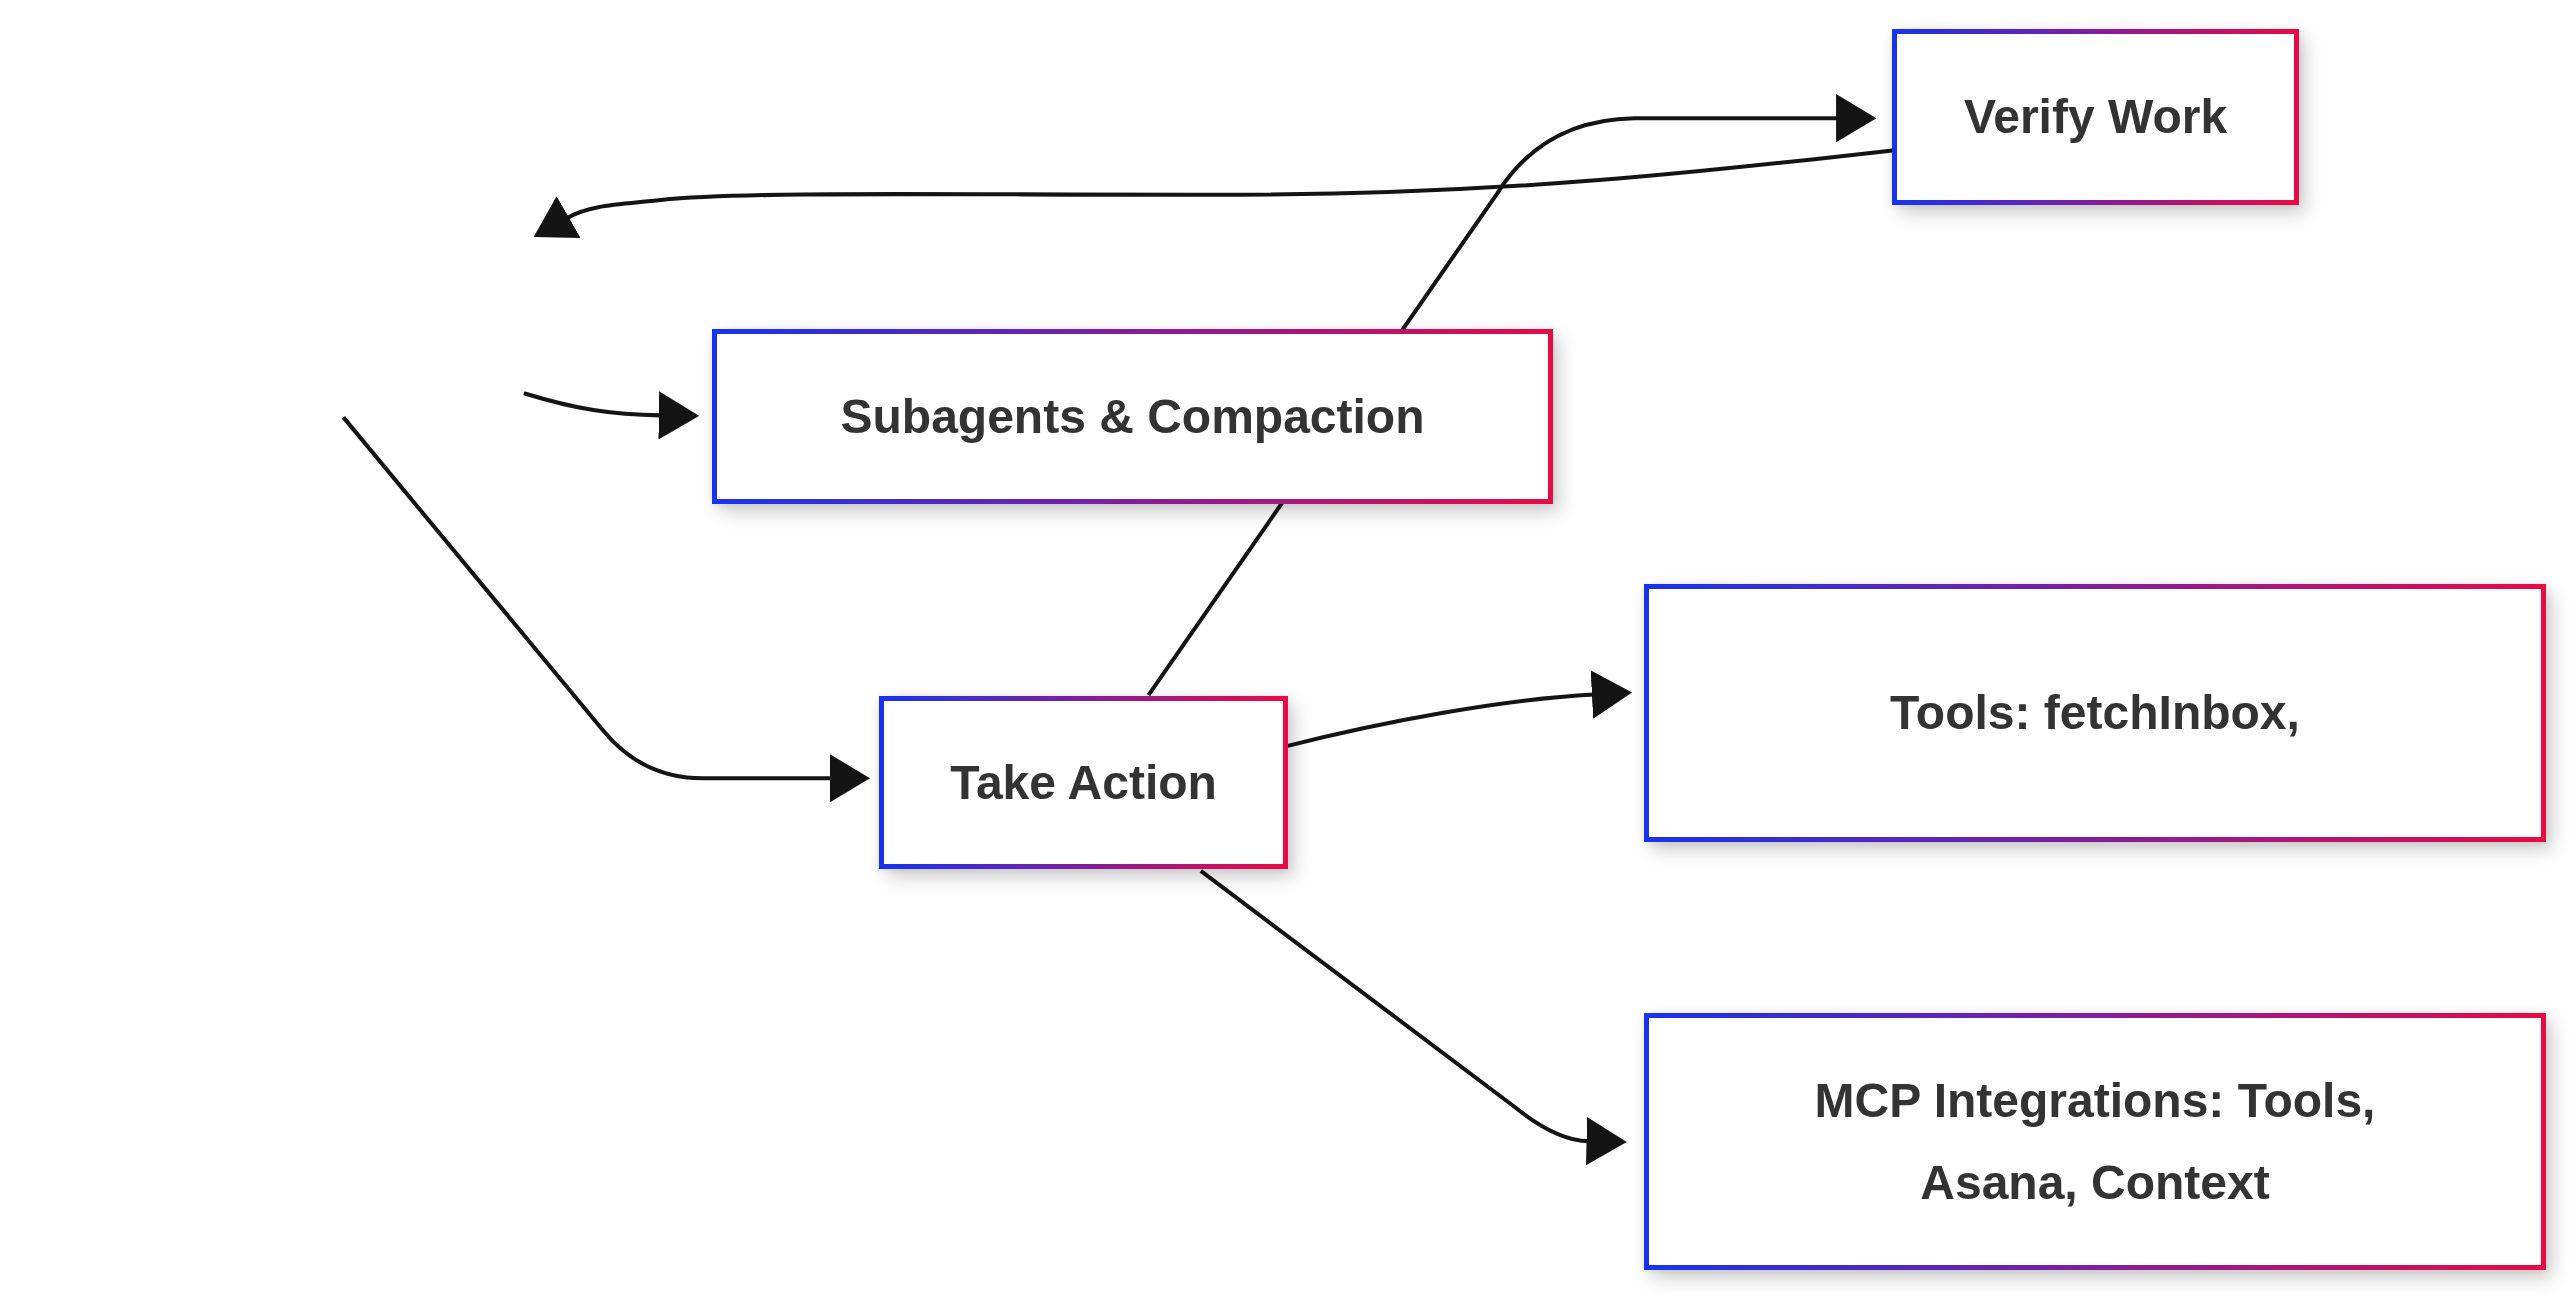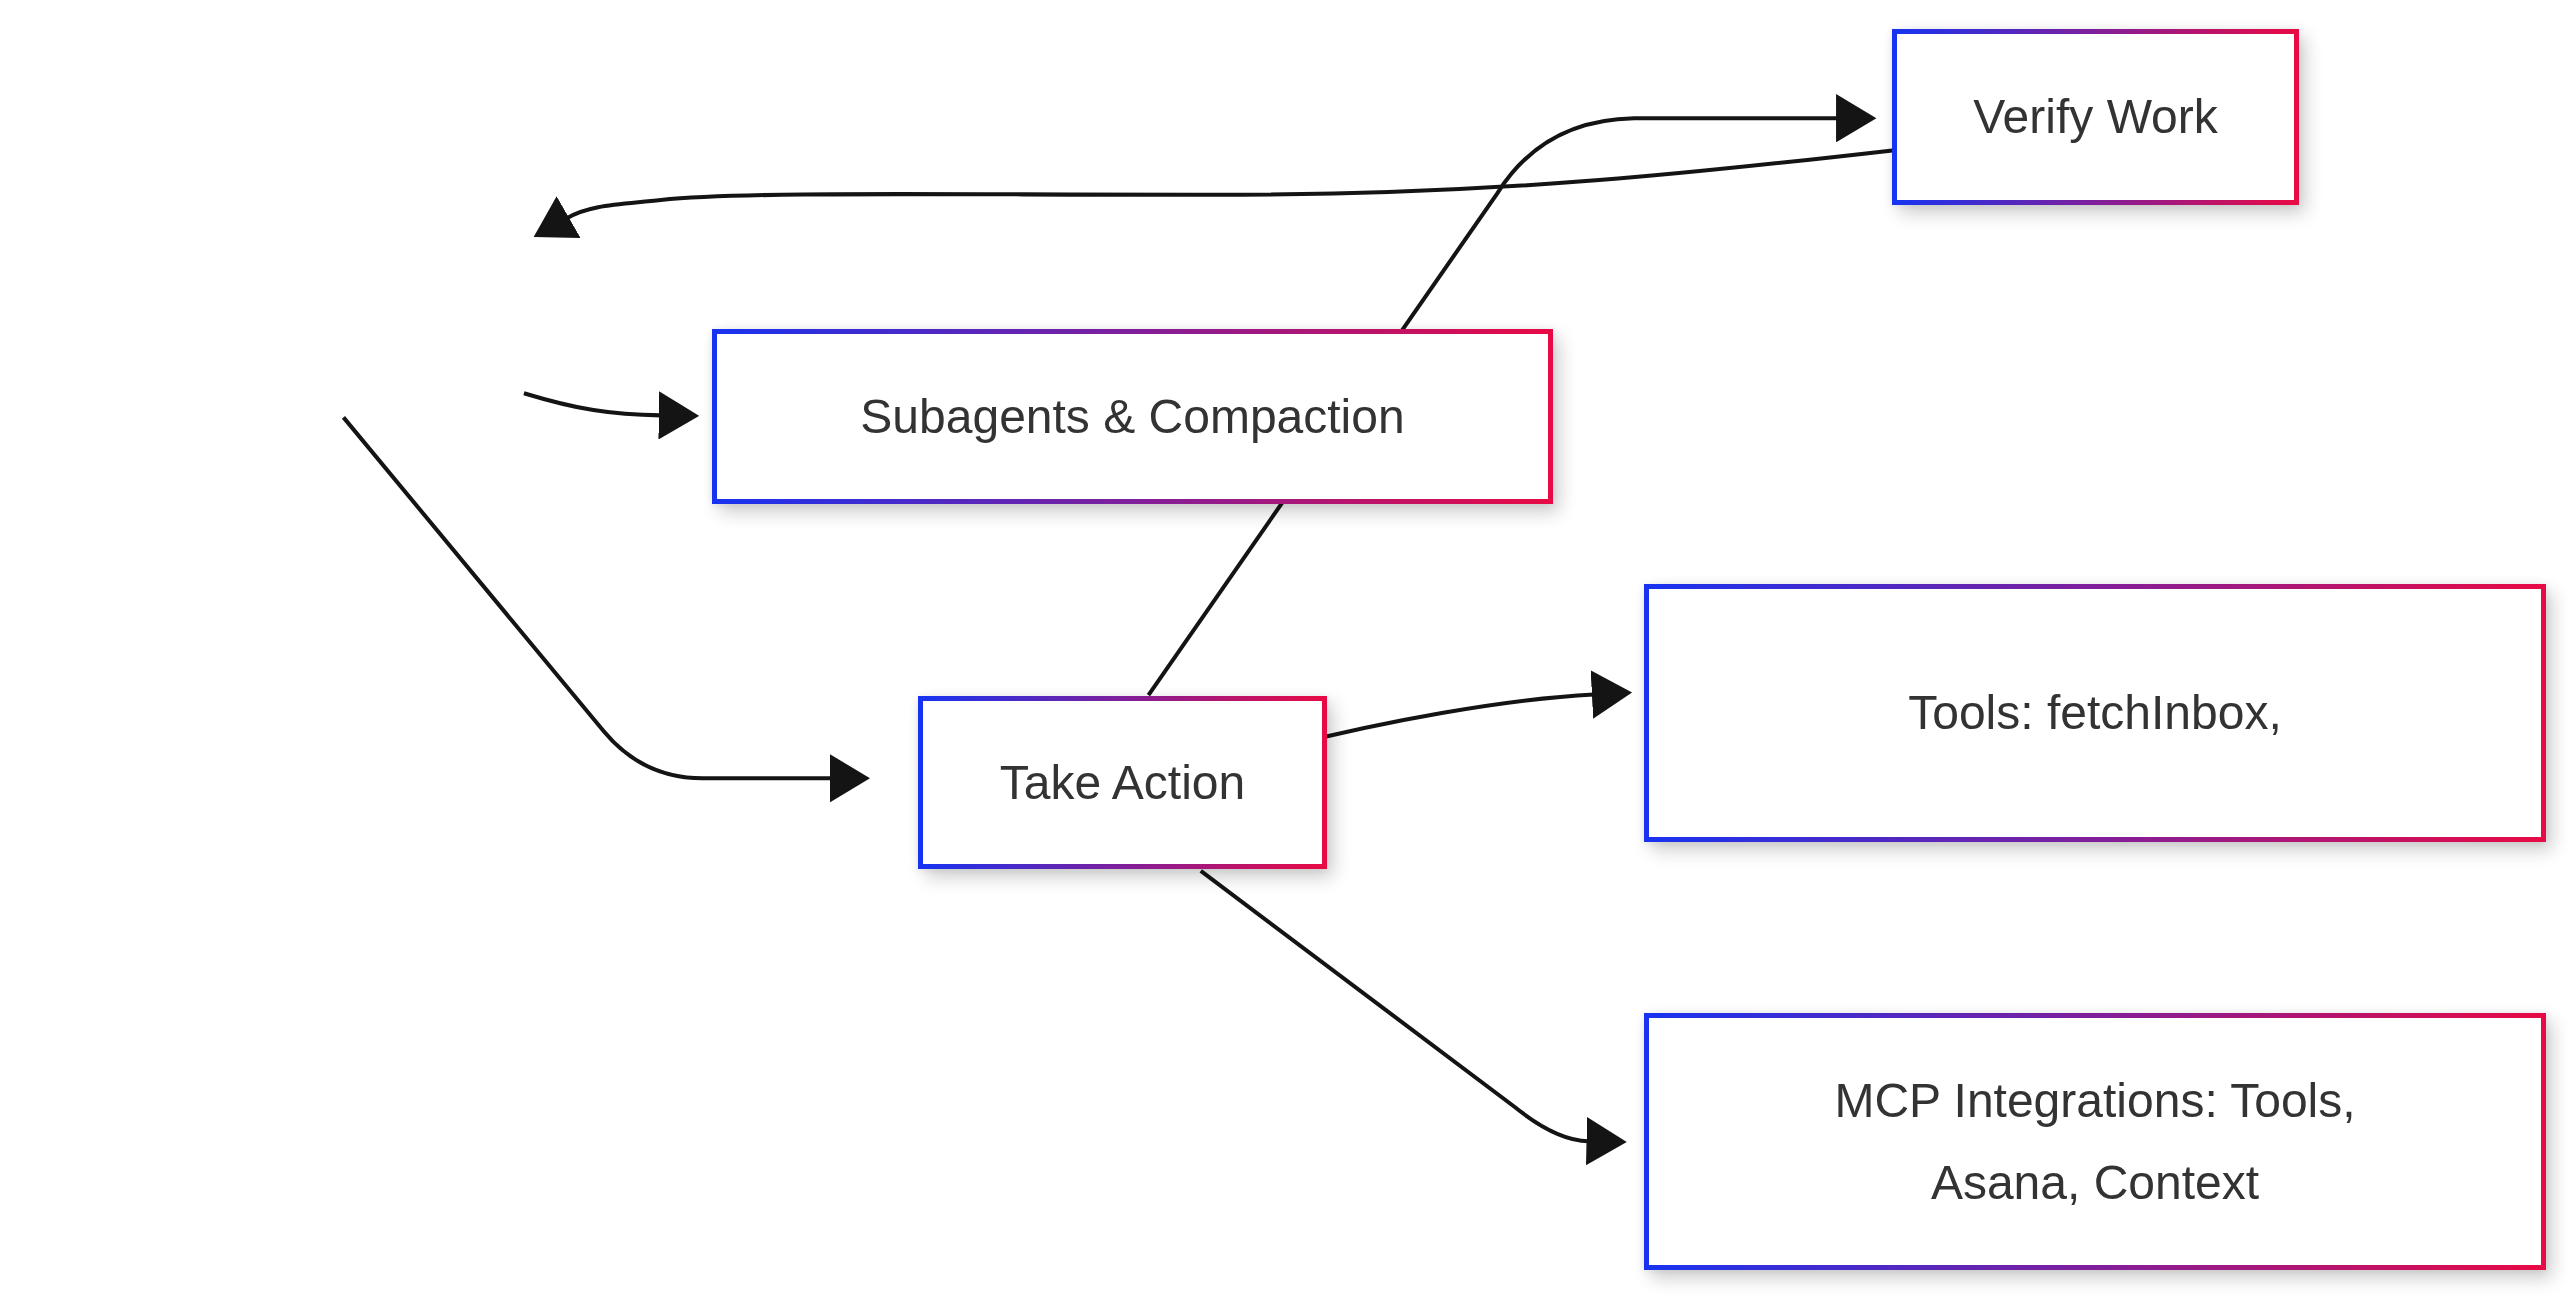--- a/index.html
+++ b/index.html
@@ -40,25 +40,26 @@
     border-image: linear-gradient(90deg, var(--border-gradient-start), var(--border-gradient-end)) 1;
     box-shadow: 6.7px 8px 17.4px rgba(0,0,0,0.20), 0 1.3px 8px rgba(0,0,0,0.07);
     display: flex;
     flex-direction: column;
     justify-content: center;
     text-align: center;
     color: var(--text);
     font-size: 48px;
     line-height: 1.7;
     white-space: nowrap;
+    font-weight: bold;
   }
   .node-gather-context       { left: 30px;   top: 239px;  width: 494px;  height: 177px; }
   .node-verify-work          { left: 1892px; top: 29px;   width: 407px;  height: 176px; }
   .node-subagents-compaction { left: 712px; top: 329px;  width: 841px; height: 175px; }
-  .node-take-action          { left: 879px; top: 696px; width: 409px;  height: 173px; margin-left: 39px; }
+  .node-take-action          { left: 879px; top: 696px; width: 409px;  height: 173px; }
   .node-tools                { left: 1644px; top: 584px;  width: 902px; height: 258px; }
   .node-mcp-integrations     { left: 1644px; top: 1013px; width: 902px; height: 257px; }
 </style>
 </head>
 <body>
 
 <div class="canvas">
 
   <svg class="edges" viewBox="0 0 3840 1942" xmlns="http://www.w3.org/2000/svg">
     <defs>

